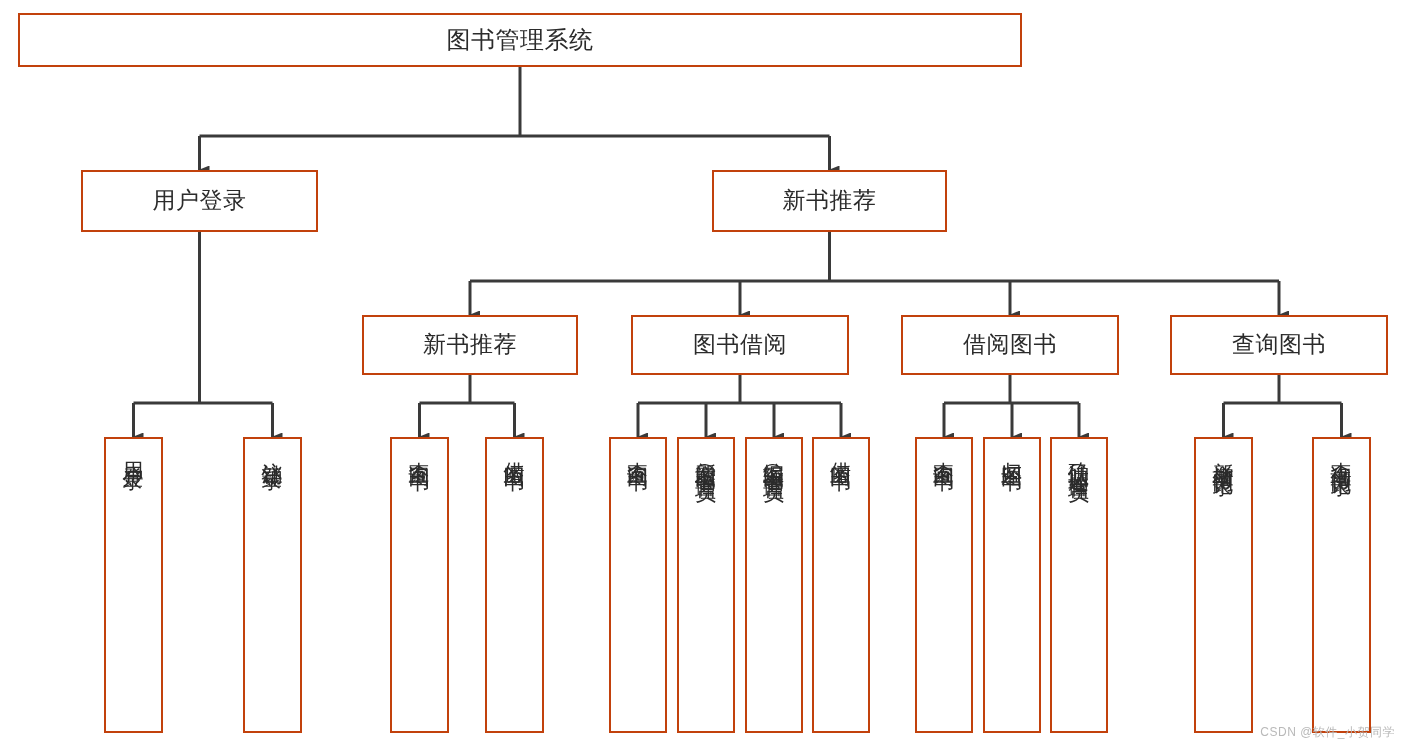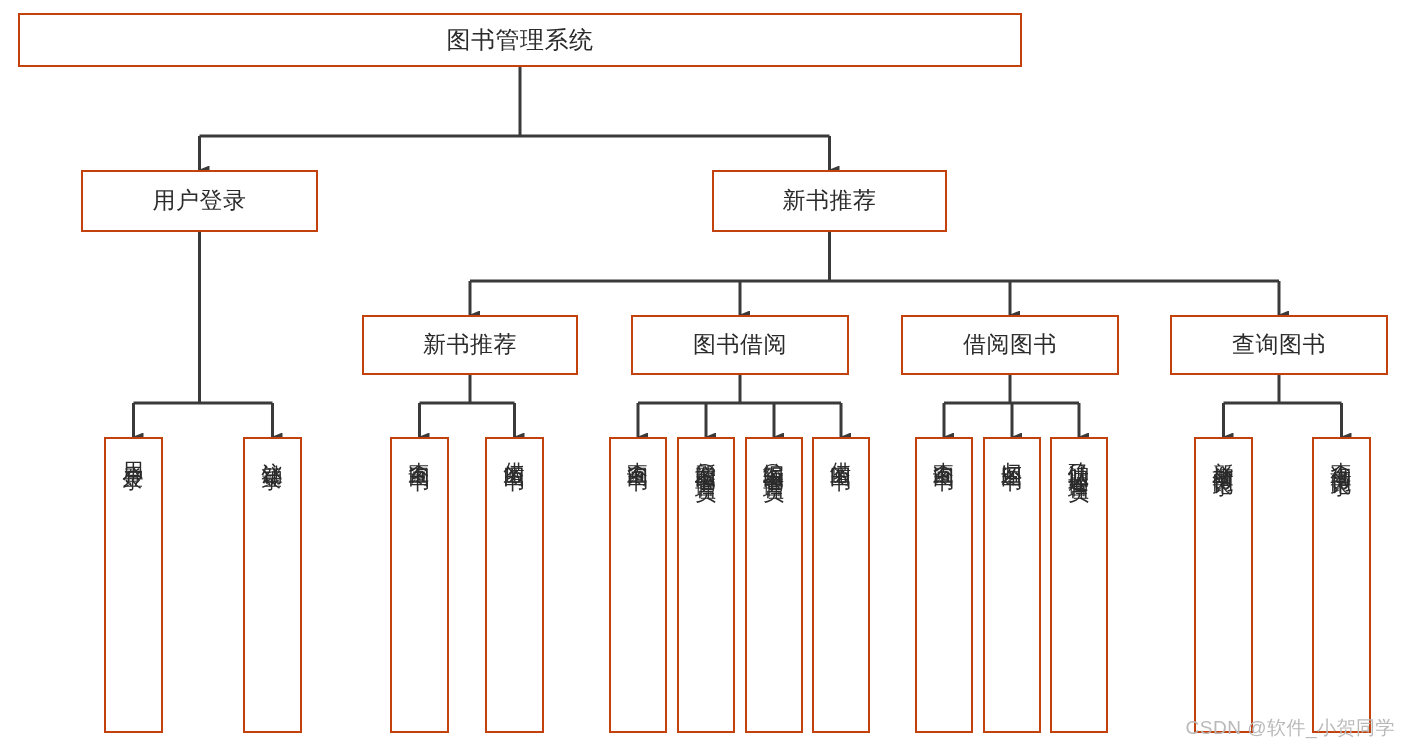--- a/index.html
+++ b/index.html
@@ -50,21 +50,21 @@
     text-orientation: upright;
     letter-spacing: 3px;
     line-height: 1.0;
     white-space: nowrap;
     color: #2b2b2b;
   }
   .watermark {
     position: absolute;
     right: 10px;
     bottom: 6px;
-    font-size: 19px;
+    font-size: 12px;
     color: #b9b9b9;
     letter-spacing: 0.5px;
     white-space: nowrap;
   }
 </style>
 </head>
 <body>
 
 <div id="stage">
 

